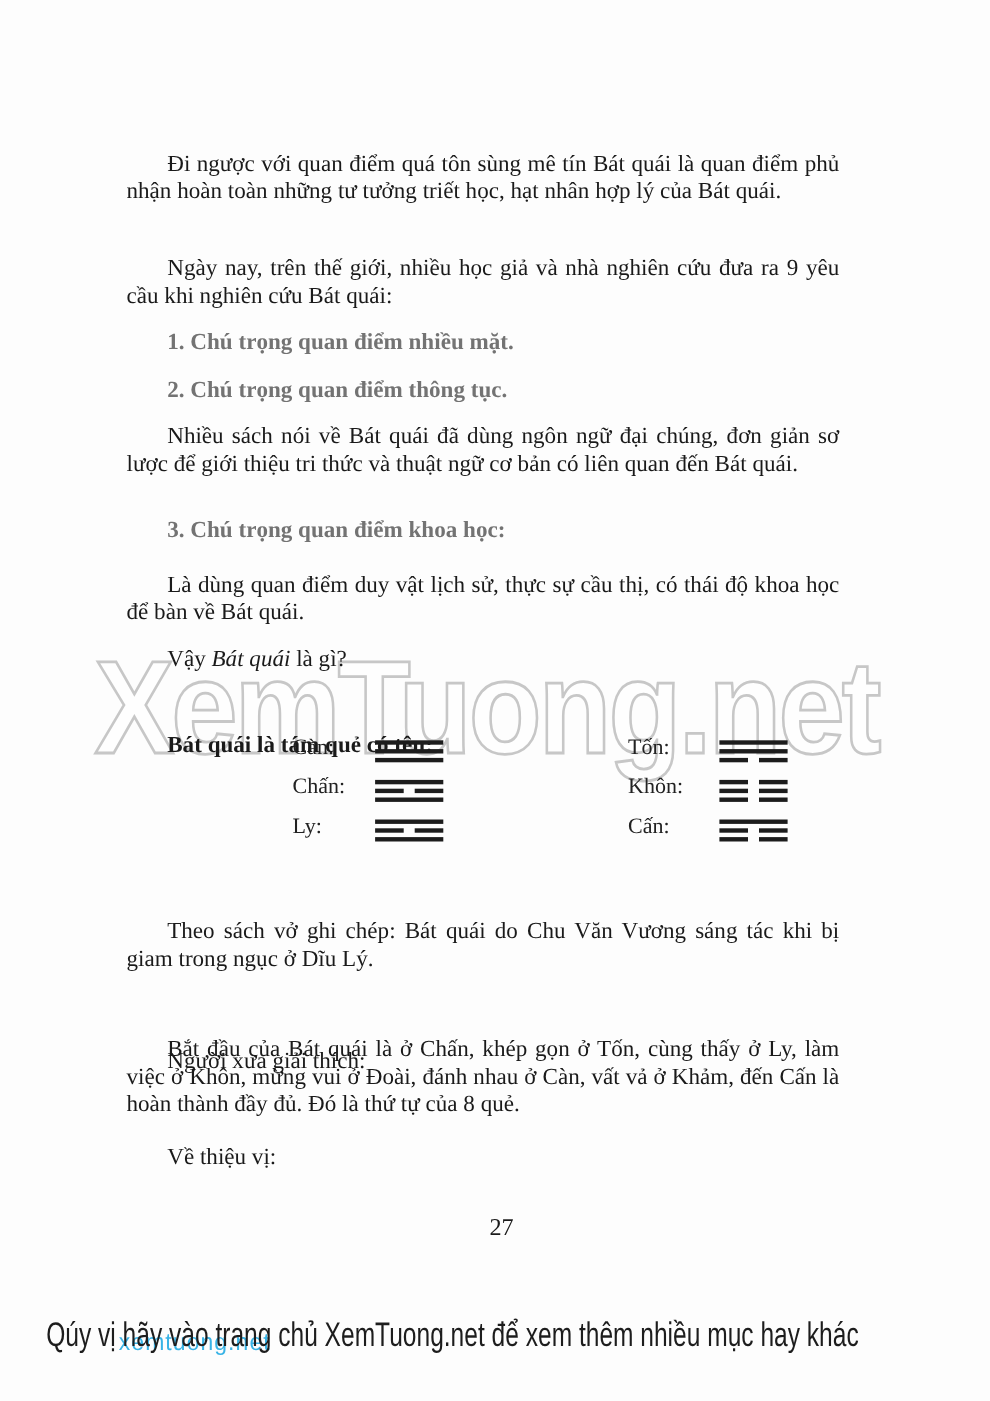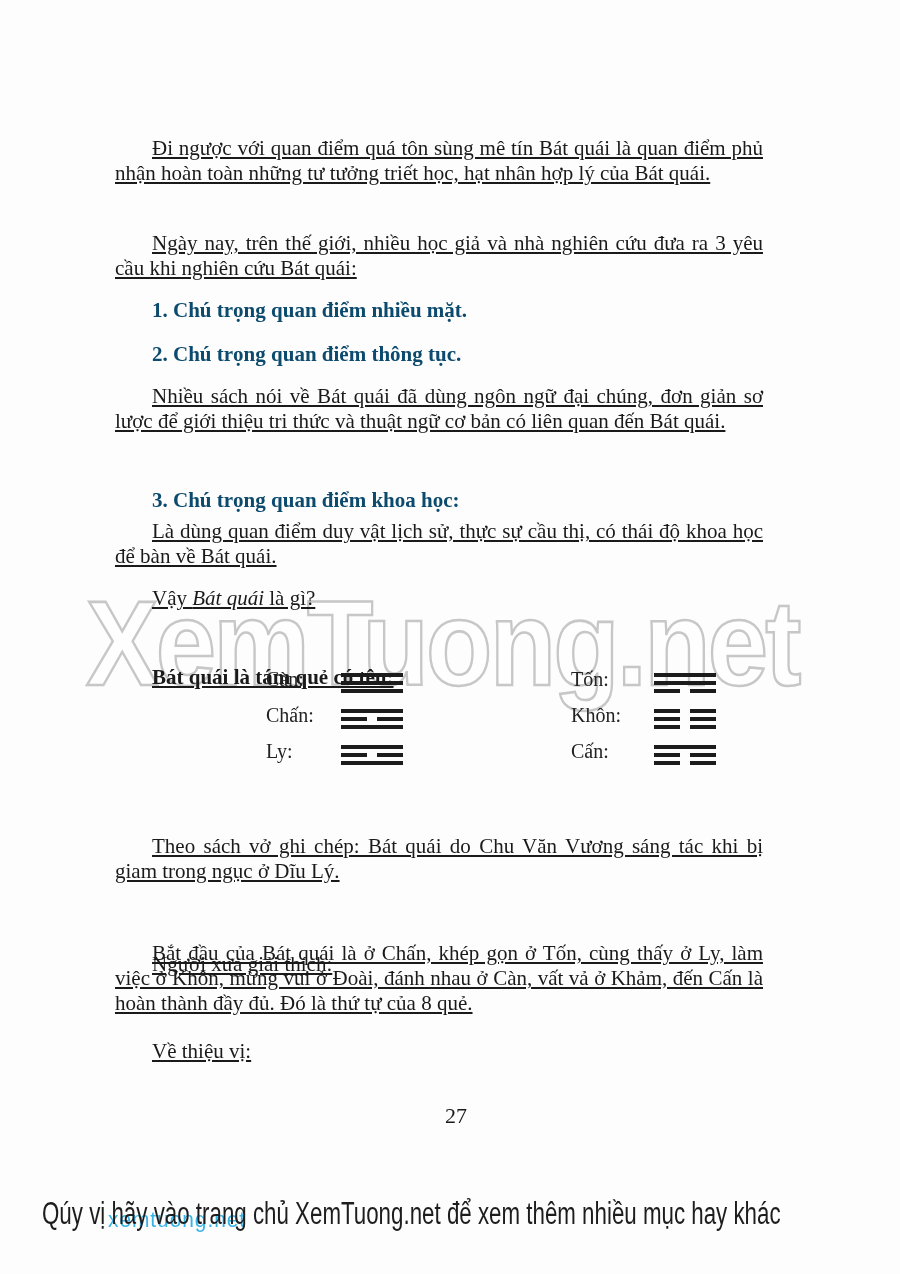--- a/index.html
+++ b/index.html
@@ -6,24 +6,24 @@
   html,body { background:#ffffff; }
   .page {
     position:relative; width:900px; height:1274px;
     background:#fdfdfd; overflow:hidden;
     font-family:"Liberation Serif", serif; color:#1a1a1a;
   }
   .block {
     position:absolute; left:115px; width:648px;
     font-size:21px; line-height:25px; text-align:justify;
   }
-  .block.indent { text-indent:37px;text-decoration:underline; }
+  .block.indent { text-indent:37px; }
   .heading {
     position:absolute; left:152px; width:620px;
-    font-size:21px; line-height:25px; font-weight:bold; color:#0c4a6e;font-family:Liberation Serif, serif;
+    font-size:21px; line-height:25px; font-weight:bold; color:#737373;font-family:Liberation Serif, serif;
   }
   .single { text-align:left; }
   .semibold { font-weight:bold; }
   .it { font-style:italic; }
 
   
   .watermark {
     position:absolute; left:86px; top:574px; z-index:0;
     font-family:"Liberation Sans", sans-serif; font-weight:bold;
     font-size:118px; letter-spacing:-3px; white-space:nowrap;
@@ -72,29 +72,29 @@
 <body>
 
 <div class="page">
 
   <div class="watermark">XemTuong.net</div>
 
   <div class="content-layer">
 
     <div class="block indent" style="top:136px">Đi ngược với quan điểm quá tôn sùng mê tín Bát quái là quan điểm phủ nhận hoàn toàn những tư tưởng triết học, hạt nhân hợp lý của Bát quái.</div>
 
-    <div class="block indent" style="top:231px">Ngày nay, trên thế giới, nhiều học giả và nhà nghiên cứu đưa ra 3 yêu cầu khi nghiên cứu Bát quái:</div>
+    <div class="block indent" style="top:231px">Ngày nay, trên thế giới, nhiều học giả và nhà nghiên cứu đưa ra 9 yêu cầu khi nghiên cứu Bát quái:</div>
 
     <div class="heading" style="top:298px">1. Chú trọng quan điểm nhiều mặt.</div>
 
     <div class="heading" style="top:342px">2. Chú trọng quan điểm thông tục.</div>
 
     <div class="block indent" style="top:384px">Nhiều sách nói về Bát quái đã dùng ngôn ngữ đại chúng, đơn giản sơ lược để giới thiệu tri thức và thuật ngữ cơ bản có liên quan đến Bát quái.</div>
 
-    <div class="heading" style="top:488px">3. Chú trọng quan điểm khoa học:</div>
+    <div class="heading" style="top:469px">3. Chú trọng quan điểm khoa học:</div>
 
     <div class="block indent" style="top:519px">Là dùng quan điểm duy vật lịch sử, thực sự cầu thị, có thái độ khoa học để bàn về Bát quái.</div>
 
     <div class="block indent single" style="top:586px"><span>Vậy </span><span class="it">Bát quái</span><span> là gì?</span></div>
 
     <div class="block indent single semibold" style="top:665px">Bát quái là tám quẻ có tên:</div>
 
     <div class="trigram-table">
       <div class="tg-row">
         <span class="tg-label l">Càn:</span>

